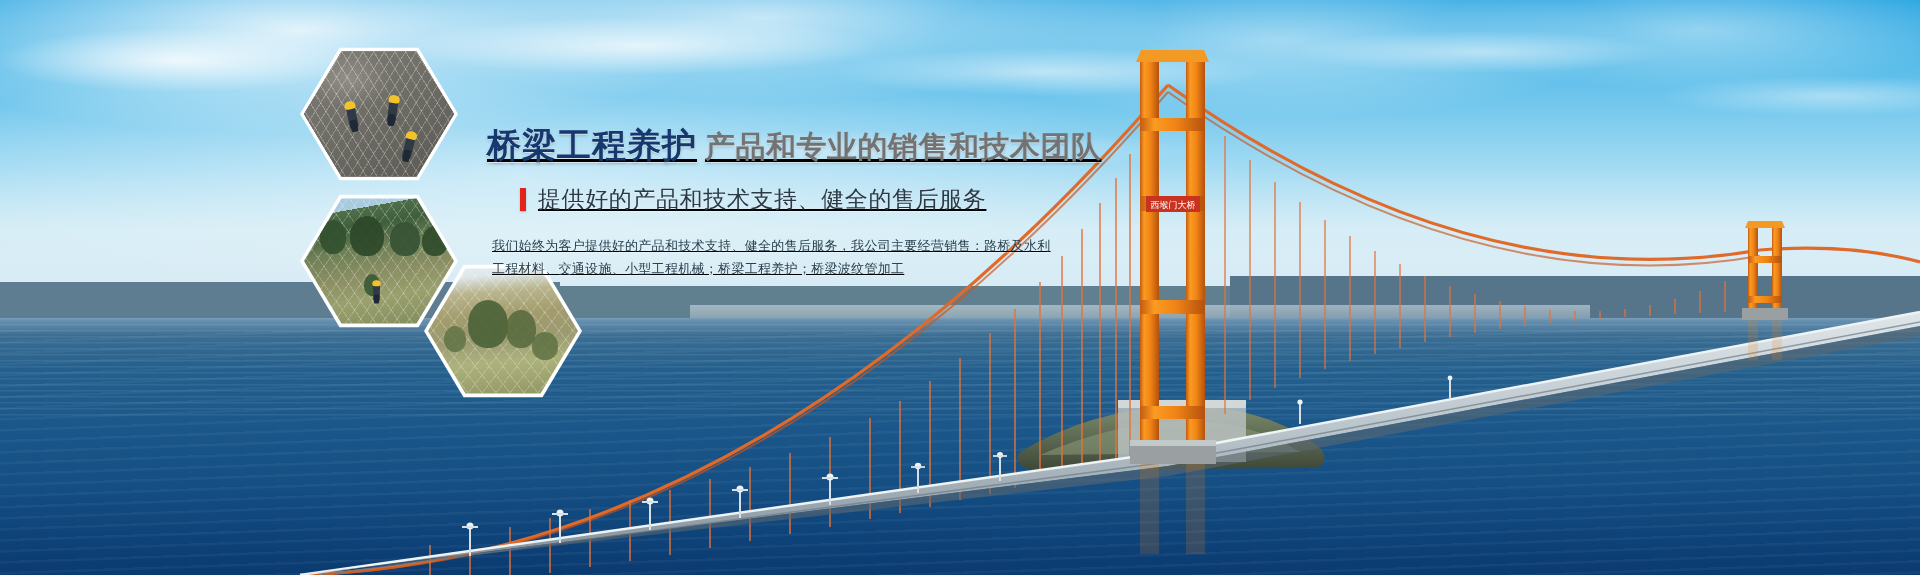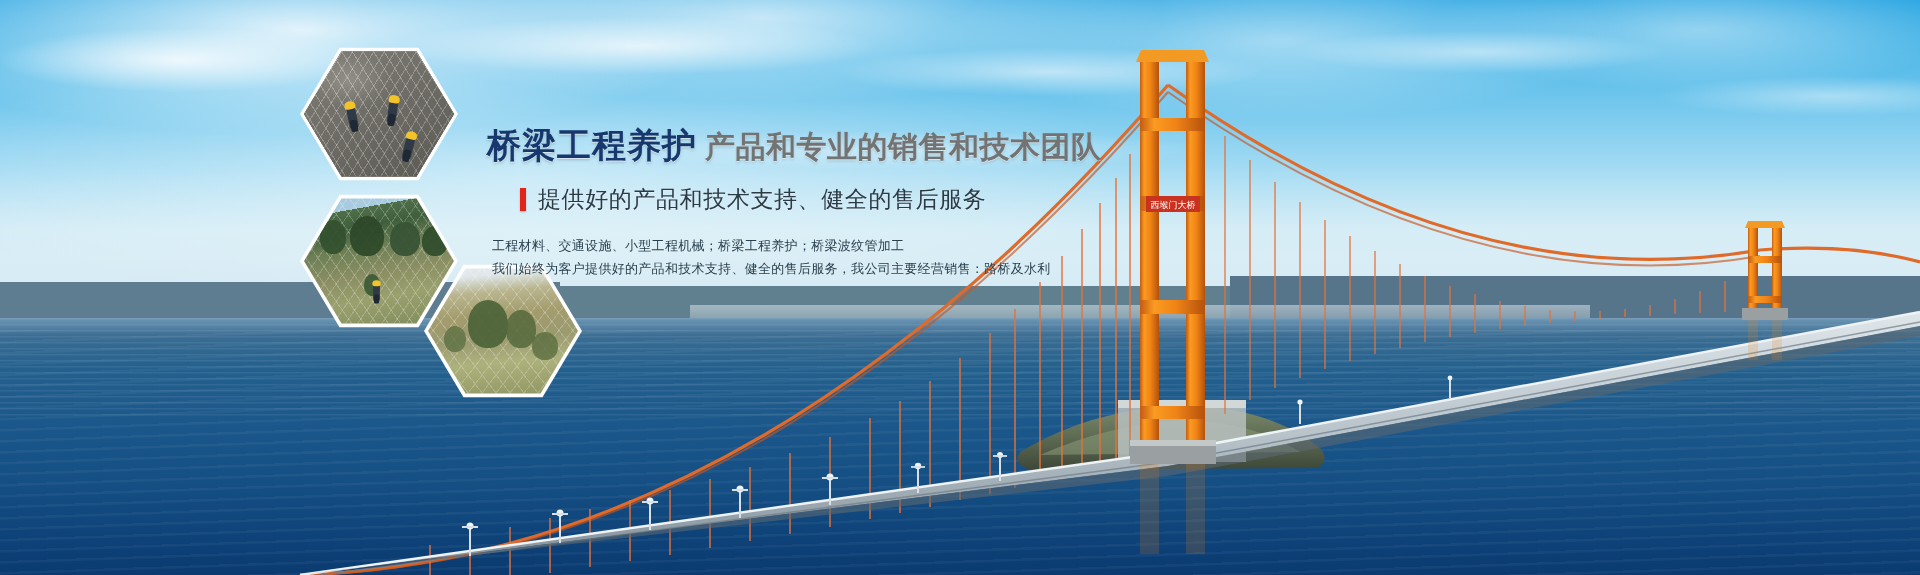--- a/index.html
+++ b/index.html
@@ -128,21 +128,21 @@
   .tree{position:absolute;border-radius:50% 50% 45% 45%;background:#2f4a2c;opacity:.92;}
   
   .ph3{
     background:
       repeating-linear-gradient(52deg,rgba(255,255,255,.22) 0px,rgba(255,255,255,.22) 1px,rgba(0,0,0,0) 1px,rgba(0,0,0,0) 11px),
       repeating-linear-gradient(-52deg,rgba(255,255,255,.20) 0px,rgba(255,255,255,.20) 1px,rgba(0,0,0,0) 1px,rgba(0,0,0,0) 11px),
       linear-gradient(175deg,#e8eef0 0%,#dfe7ea 10%,#b9b58e 22%,#a39c6d 38%,#9b9a70 55%,#adb27d 72%,#8e9460 100%);
   }
 
   
-  .copy{position:absolute;left:487px;top:128px;width:620px;}
+  .copy{position:absolute;left:487px;top:128px;width:620px;text-decoration:underline;}
   .headline{
     display:flex;align-items:baseline;white-space:nowrap;
     line-height:1;
   }
   .h-main{
     font-size:34px;font-weight:bold;color:#16386e;letter-spacing:1px;
     text-shadow:0 1px 0 rgba(255,255,255,.55), 0 2px 3px rgba(0,0,0,.18);
   }
   .h-sub{
     font-size:30px;font-weight:bold;color:#737373;margin-left:8px;letter-spacing:.5px;
@@ -406,19 +406,19 @@
       <span class="h-main">桥梁工程养护</span>
       <span class="h-sub">产品和专业的销售和技术团队</span>
     </div>
 
     <div class="subline">
       <span class="redbar"></span>
       <span class="sub-text">提供好的产品和技术支持、健全的售后服务</span>
     </div>
 
     <div class="body">
+      <div>我们始终为客户提供好的产品和技术支持、健全的售后服务，我公司主要经营销售：路桥及水利</div>
       <div>工程材料、交通设施、小型工程机械；桥梁工程养护；桥梁波纹管加工</div>
-      <div>我们始终为客户提供好的产品和技术支持、健全的售后服务，我公司主要经营销售：路桥及水利</div>
     </div>
 
   </div>
 
 </div>
 
 </body></html>

